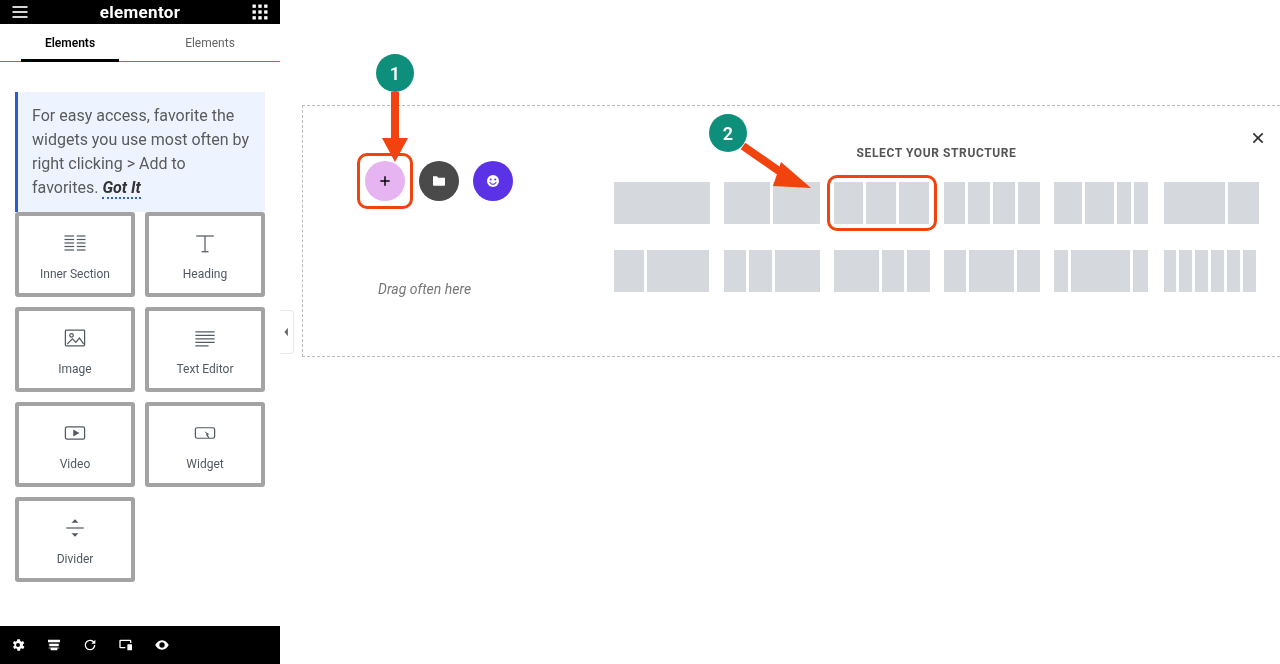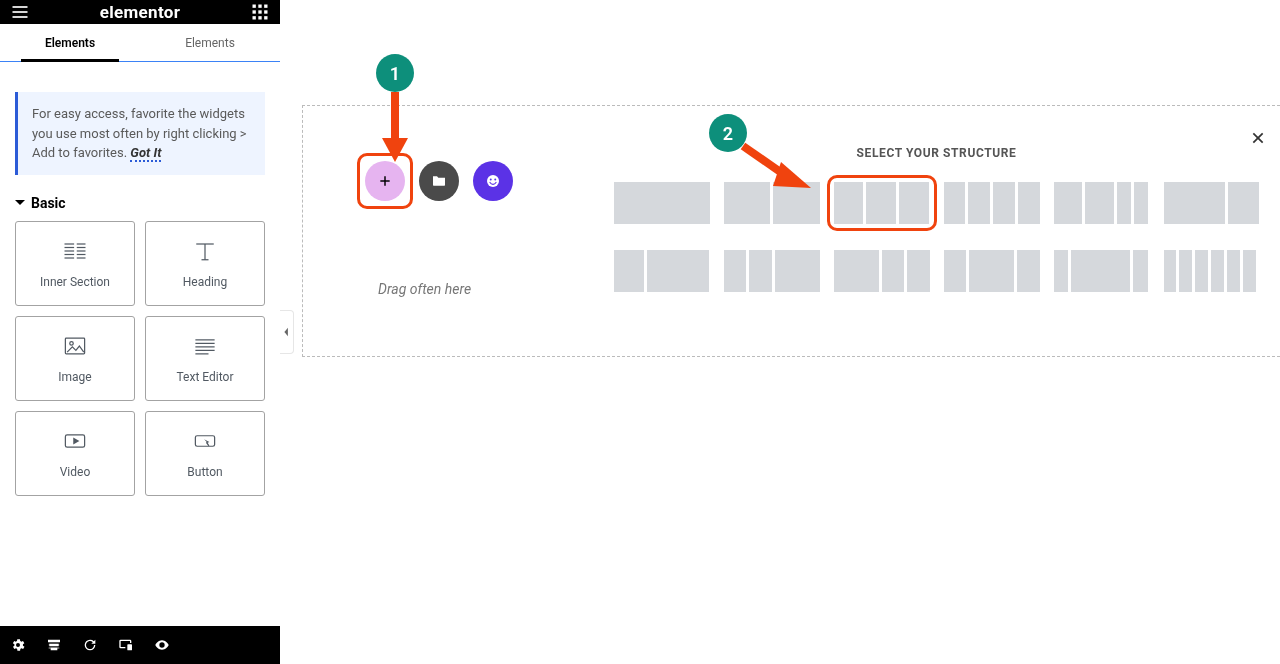--- a/index.html
+++ b/index.html
@@ -22,28 +22,28 @@
   .panel-tab.active::after { content: ""; position: absolute; bottom: -1px; left: 0; right: 0; height: 3px; background: #000; width: 70%; left: 15%; }
   .panel-body { flex: 1; padding: 15px; overflow: auto; }
   .search-box {
     width: 100%; height: 30px; border: 1px solid #d5d5d5; border-radius: 3px;
     display: flex; align-items: center; padding: 0 8px; color: #aaa;
   }
   .search-box svg { width: 14px; height: 14px; fill: #bbb; margin-right: 6px; }
   .search-box input { border: none; outline: none; flex: 1; font-size: 12px; color: #555; }
   .tip-box {
     margin-top: 15px; border-left: 3px solid #2b5bd7; background: #eef4ff; padding: 12px 12px 12px 14px;
-    font-size: 13px; line-height: 1.5; color: #5a5a5a;
+    font-size: 16px; line-height: 1.5; color: #5a5a5a;
   }
   .tip-link { font-style: italic; font-weight: 700; border-bottom: 2px dotted #2b5bd7; color: #333; cursor: pointer; }
   .category-header { display: flex; align-items: center; gap: 6px; margin: 20px 0 10px; font-weight: 700; font-size: 14px; color: #000; cursor: pointer; }
   .category-header svg { width: 10px; height: 10px; fill: #000; }
   .widget-grid { display: grid; grid-template-columns: 1fr 1fr; gap: 10px; }
   .widget-item {
-    height: 85px; border: 1px solid #a3a3a3; border-radius: 3px; display: flex; flex-direction: column;
+    height: 85px; border: 4px solid #a3a3a3; border-radius: 3px; display: flex; flex-direction: column;
     align-items: center; justify-content: center; gap: 10px; cursor: grab; color: #515962;
   }
   .widget-item .w-icon { height: 28px; display: flex; align-items: center; justify-content: center; }
   .widget-item .w-icon svg { width: 28px; height: 28px; fill: none; stroke: #515962; stroke-width: 1.4; }
   .widget-item .w-label { font-size: 12px; color: #515962; }
   .panel-footer {
     height: 38px; background: #000; display: flex; align-items: stretch; color: #fff;
   }
   .pf-icons { display: flex; }
   .pf-icon { width: 36px; display: flex; align-items: center; justify-content: center; cursor: pointer; }
@@ -129,26 +129,20 @@
     </div>
   </div>
   <div class="panel-tabs">
     <div class="panel-tab active">Elements</div>
     <div class="panel-tab">Elements</div>
   </div>
   <div class="panel-body">
     <div class="tip-box">
       <span>For easy access, favorite the widgets you use most often by right clicking &gt; Add to favorites. </span><span class="tip-link">Got It</span>
     </div>
-    <div class="category-header">
-      <svg viewBox="0 0 10 10">
-          <path d="M0 2l5 5 5-5z"></path>
-        </svg>
-      <span>Basic</span>
-    </div>
     <div class="widget-grid" id="widget-grid">
         <div class="widget-item">
           <div class="w-icon">
             <svg viewBox="0 0 32 32" stroke="#515962" fill="none">
               <line x1="4" y1="8" x2="15" y2="8"></line>
               <line x1="4" y1="12" x2="15" y2="12"></line>
               <line x1="4" y1="16" x2="15" y2="16"></line>
               <line x1="4" y1="20" x2="15" y2="20"></line>
               <line x1="4" y1="24" x2="15" y2="24"></line>
               <line x1="18" y1="8" x2="28" y2="8"></line>
@@ -201,21 +195,31 @@
           </div>
           <div class="w-label">Video</div>
         </div>
         <div class="widget-item">
           <div class="w-icon">
             <svg viewBox="0 0 32 32" stroke="#515962" fill="none">
               <rect x="5" y="10" width="22" height="12" rx="2"></rect>
               <path d="M15 14l3 3-1 1 3 4 1-1-2-3 2-1z" fill="#515962" stroke="none"></path>
             </svg>
           </div>
-          <div class="w-label">Button</div>
+          <div class="w-label">Widget</div>
+        </div>
+        <div class="widget-item">
+          <div class="w-icon">
+            <svg viewBox="0 0 32 32" stroke="#515962" fill="none">
+              <path d="M16 6l-4 4h8z" fill="#515962" stroke="none"></path>
+              <line x1="6" y1="16" x2="26" y2="16"></line>
+              <path d="M16 26l-4-4h8z" fill="#515962" stroke="none"></path>
+            </svg>
+          </div>
+          <div class="w-label">Divider</div>
         </div>
       </div>
   </div>
   <div class="panel-footer">
     <div class="pf-icons">
       <div class="pf-icon">
           <svg viewBox="0 0 24 24">
             <path d="M19.4 13a7.5 7.5 0 000-2l2.1-1.6-2-3.4-2.5 1a7.5 7.5 0 00-1.7-1l-.4-2.7h-4l-.4 2.7a7.5 7.5 0 00-1.7 1l-2.5-1-2 3.4L6.6 11a7.5 7.5 0 000 2l-2.1 1.6 2 3.4 2.5-1a7.5 7.5 0 001.7 1l.4 2.7h4l.4-2.7a7.5 7.5 0 001.7-1l2.5 1 2-3.4zM12 15a3 3 0 110-6 3 3 0 010 6z"></path>
           </svg>
         </div>

